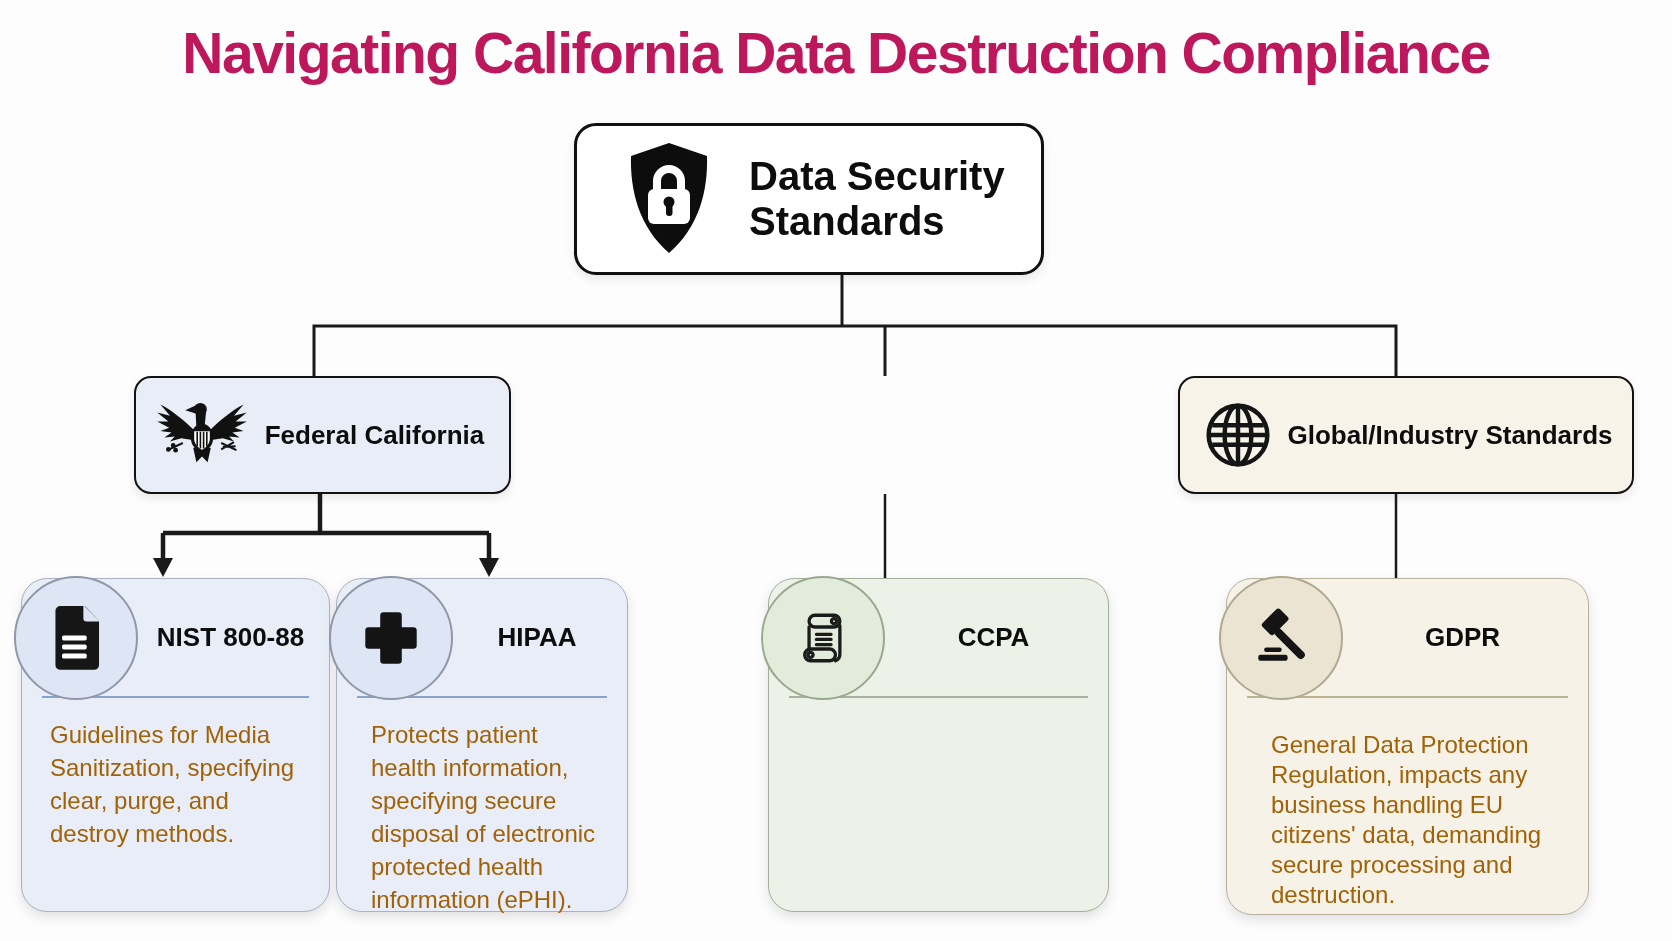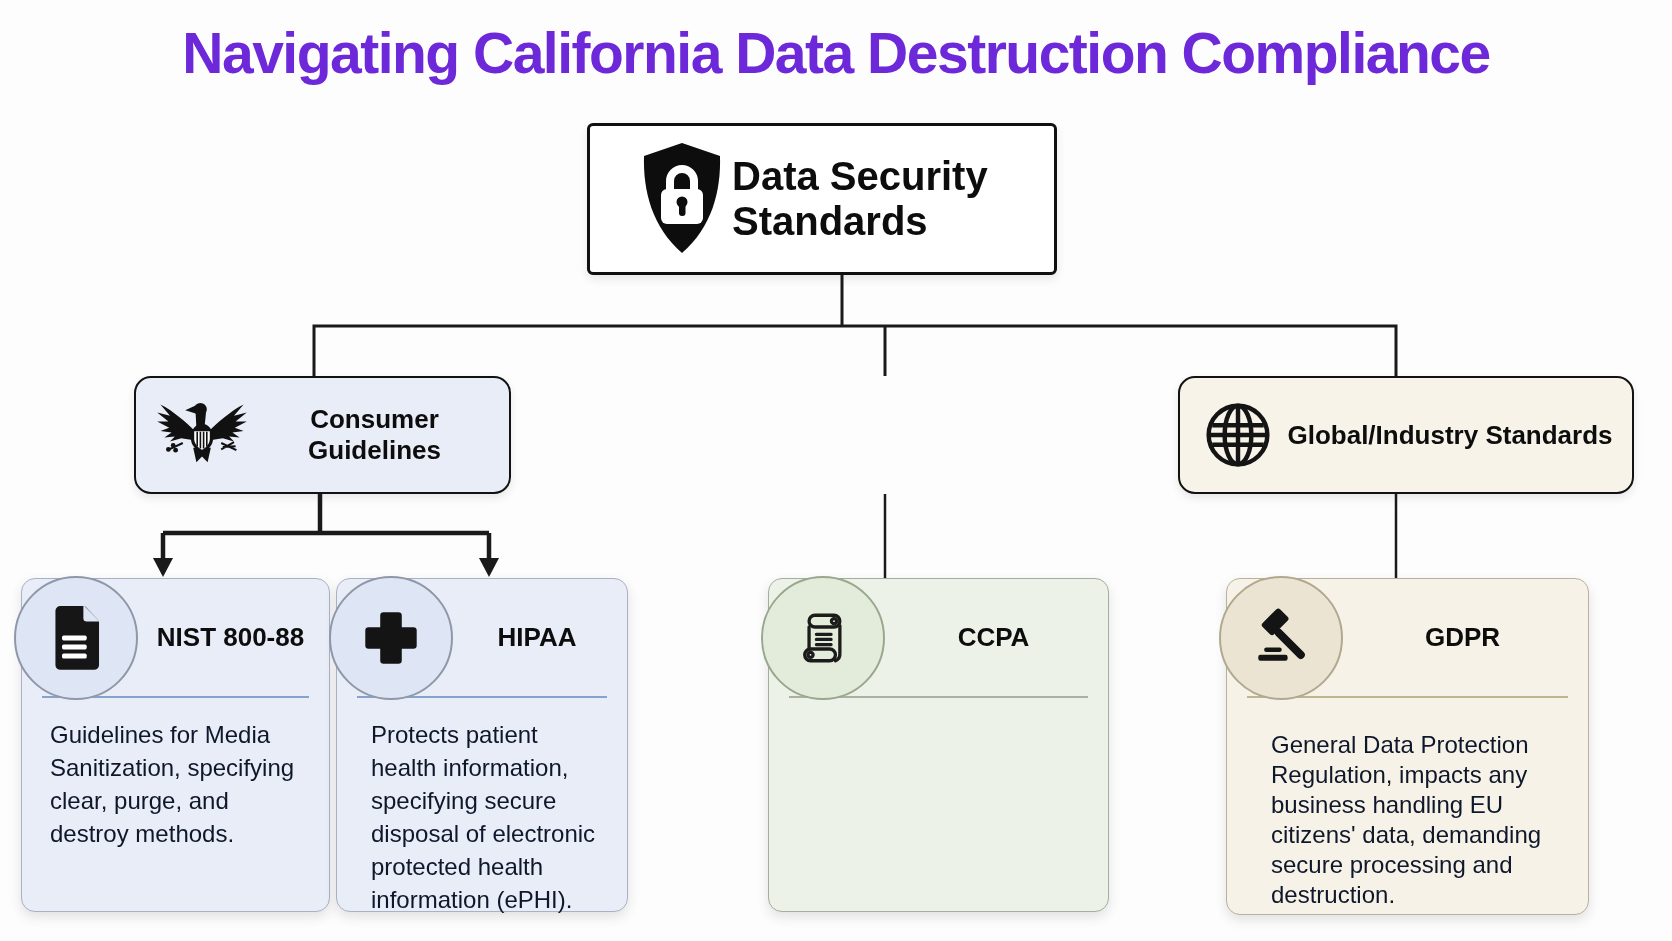--- a/index.html
+++ b/index.html
@@ -1,56 +1,56 @@
 <!DOCTYPE html>
 <html><head>
 <meta charset="utf-8">
 <style>
   html,body{margin:0;padding:0;background:#fff;}
   body{font-family:"Liberation Sans", sans-serif;color:#161616;}
   .canvas{position:relative;width:1672px;height:941px;background:#fdfdfd;overflow:hidden;}
   .connectors{position:absolute;left:0;top:0;z-index:1;}
 
   .page-title{position:absolute;top:20px;left:0;width:100%;text-align:center;
-    font-size:57px;font-weight:bold;letter-spacing:-1.5px;color:#6d28d9;margin:0;}
+    font-size:57px;font-weight:bold;letter-spacing:-1.5px;color:#be185d;margin:0;}
 
   
-  .root-box{position:absolute;left:587px;top:123px;width:470px;height:152px;
-    background:#ffffff;border:3px solid #101010;border-radius:6px;z-index:2;
-    display:flex;align-items:center;padding-left:42px;box-sizing:border-box;
+  .root-box{position:absolute;left:574px;top:123px;width:470px;height:152px;
+    background:#ffffff;border:3px solid #101010;border-radius:22px;z-index:2;
+    display:flex;align-items:center;padding-left:42px;box-sizing:border-box;gap:30px;
     box-shadow:0 4px 10px rgba(40,40,60,.10);}
   .root-label{font-size:40px;font-weight:bold;line-height:1.13;width:280px;color:#0d0d0d;}
 
   
   .branch-box{position:absolute;top:376px;height:118px;border:2.5px solid #121212;
     border-radius:17px;z-index:2;display:flex;align-items:center;box-sizing:border-box;
     padding-left:18px;box-shadow:0 4px 9px rgba(40,40,60,.10);}
   .branch-label{flex:1;text-align:center;font-size:26px;font-weight:bold;color:#0d0d0d;padding-right:10px;}
   .branch-federal{left:134px;width:377px;background:#e9edf8;}
   .branch-california{left:685px;width:400px;background:#edf3e8;}
   .branch-global{left:1178px;width:456px;background:#f7f3e9;}
   .branch-icon{display:flex;align-items:center;justify-content:center;}
 
   
-  .card{position:absolute;top:578px;height:334px;border-radius:14px;z-index:2;
+  .card{position:absolute;top:578px;height:334px;border-radius:26px;z-index:2;
     box-sizing:border-box;box-shadow:0 5px 12px rgba(60,60,70,.14);}
   .card-nist{left:21px;width:309px;background:#e9edf8;border:1.5px solid #a9b1c4;}
   .card-hipaa{left:336px;width:292px;background:#e9edf8;border:1.5px solid #a9b1c4;}
   .card-ccpa{left:768px;width:341px;background:#edf2e8;border:1.5px solid #a3ae9c;}
   .card-gdpr{left:1226px;width:363px;height:337px;background:#f6f2e7;border:1.5px solid #b9b19c;}
 
   .card-head{position:relative;height:117px;display:flex;align-items:center;}
   .card-title{position:absolute;left:120px;right:10px;text-align:center;
     font-size:26px;font-weight:bold;color:#0d0d0d;}
   .card-divider{height:0;border-top:2.5px solid;margin:0 20px;}
   .card-nist .card-divider,.card-hipaa .card-divider{border-color:#87a3cc;}
   .card-ccpa .card-divider{border-color:#a9b2a0;}
   .card-gdpr .card-divider{border-color:#bdb58f;}
 
-  .card-body{font-size:24px;line-height:33px;color:#0f172a;padding:20px 20px 0 28px;}
+  .card-body{font-size:24px;line-height:33px;color:#a16207;padding:20px 20px 0 28px;}
   .card-hipaa .card-body{padding-left:34px;}
   .card-ccpa .card-body{padding-left:38px;}
   .card-gdpr .card-body{padding-left:44px;padding-top:32px;line-height:30px;}
 
   .badge{position:absolute;left:-8px;top:-3px;width:120px;height:120px;border-radius:50%;
     display:flex;align-items:center;justify-content:center;z-index:3;}
   .badge-blue{background:#dee5f4;border:2px solid #8f98a8;}
   .badge-green{background:#e3ecda;border:2px solid #99a78f;}
   .badge-cream{background:#ebe4d2;border:2px solid #b0a88f;}
 </style>
@@ -104,21 +104,21 @@
           <path d="M36 60 L17 69" stroke="#111111" stroke-width="2.5"></path>
           <circle cx="24" cy="63" r="3"></circle>
             <circle cx="18" cy="68" r="3"></circle>
             <circle cx="27" cy="69" r="3"></circle>
           <path d="M84 60 L103 69 M86 65 L102 64 M84 68 L100 59" stroke="#111111" stroke-width="2.5"></path>
         </g>
         <path d="M49 44 h22 v11 c0 10 -11 15 -11 15 c0 0 -11 -5 -11 -15 Z" fill="#ffffff" stroke="#111111" stroke-width="2.5"></path>
         <path d="M54 46 v18 M58 46 v21 M62 46 v21 M66 46 v18" stroke="#111111" stroke-width="2"></path>
       </svg>
     </span>
-    <div class="branch-label">Consumer Guidelines</div>
+    <div class="branch-label">Federal California</div>
   </div>
 
 
   <div class="branch-box branch-global">
     <span class="branch-icon">
       <svg width="80" height="80" viewBox="0 0 90 90">
         <g fill="none" stroke="#141414" stroke-width="5">
           <circle cx="45" cy="45" r="33"></circle>
           <ellipse cx="45" cy="45" rx="15" ry="33"></ellipse>
           <path d="M45 12 v66"></path>

